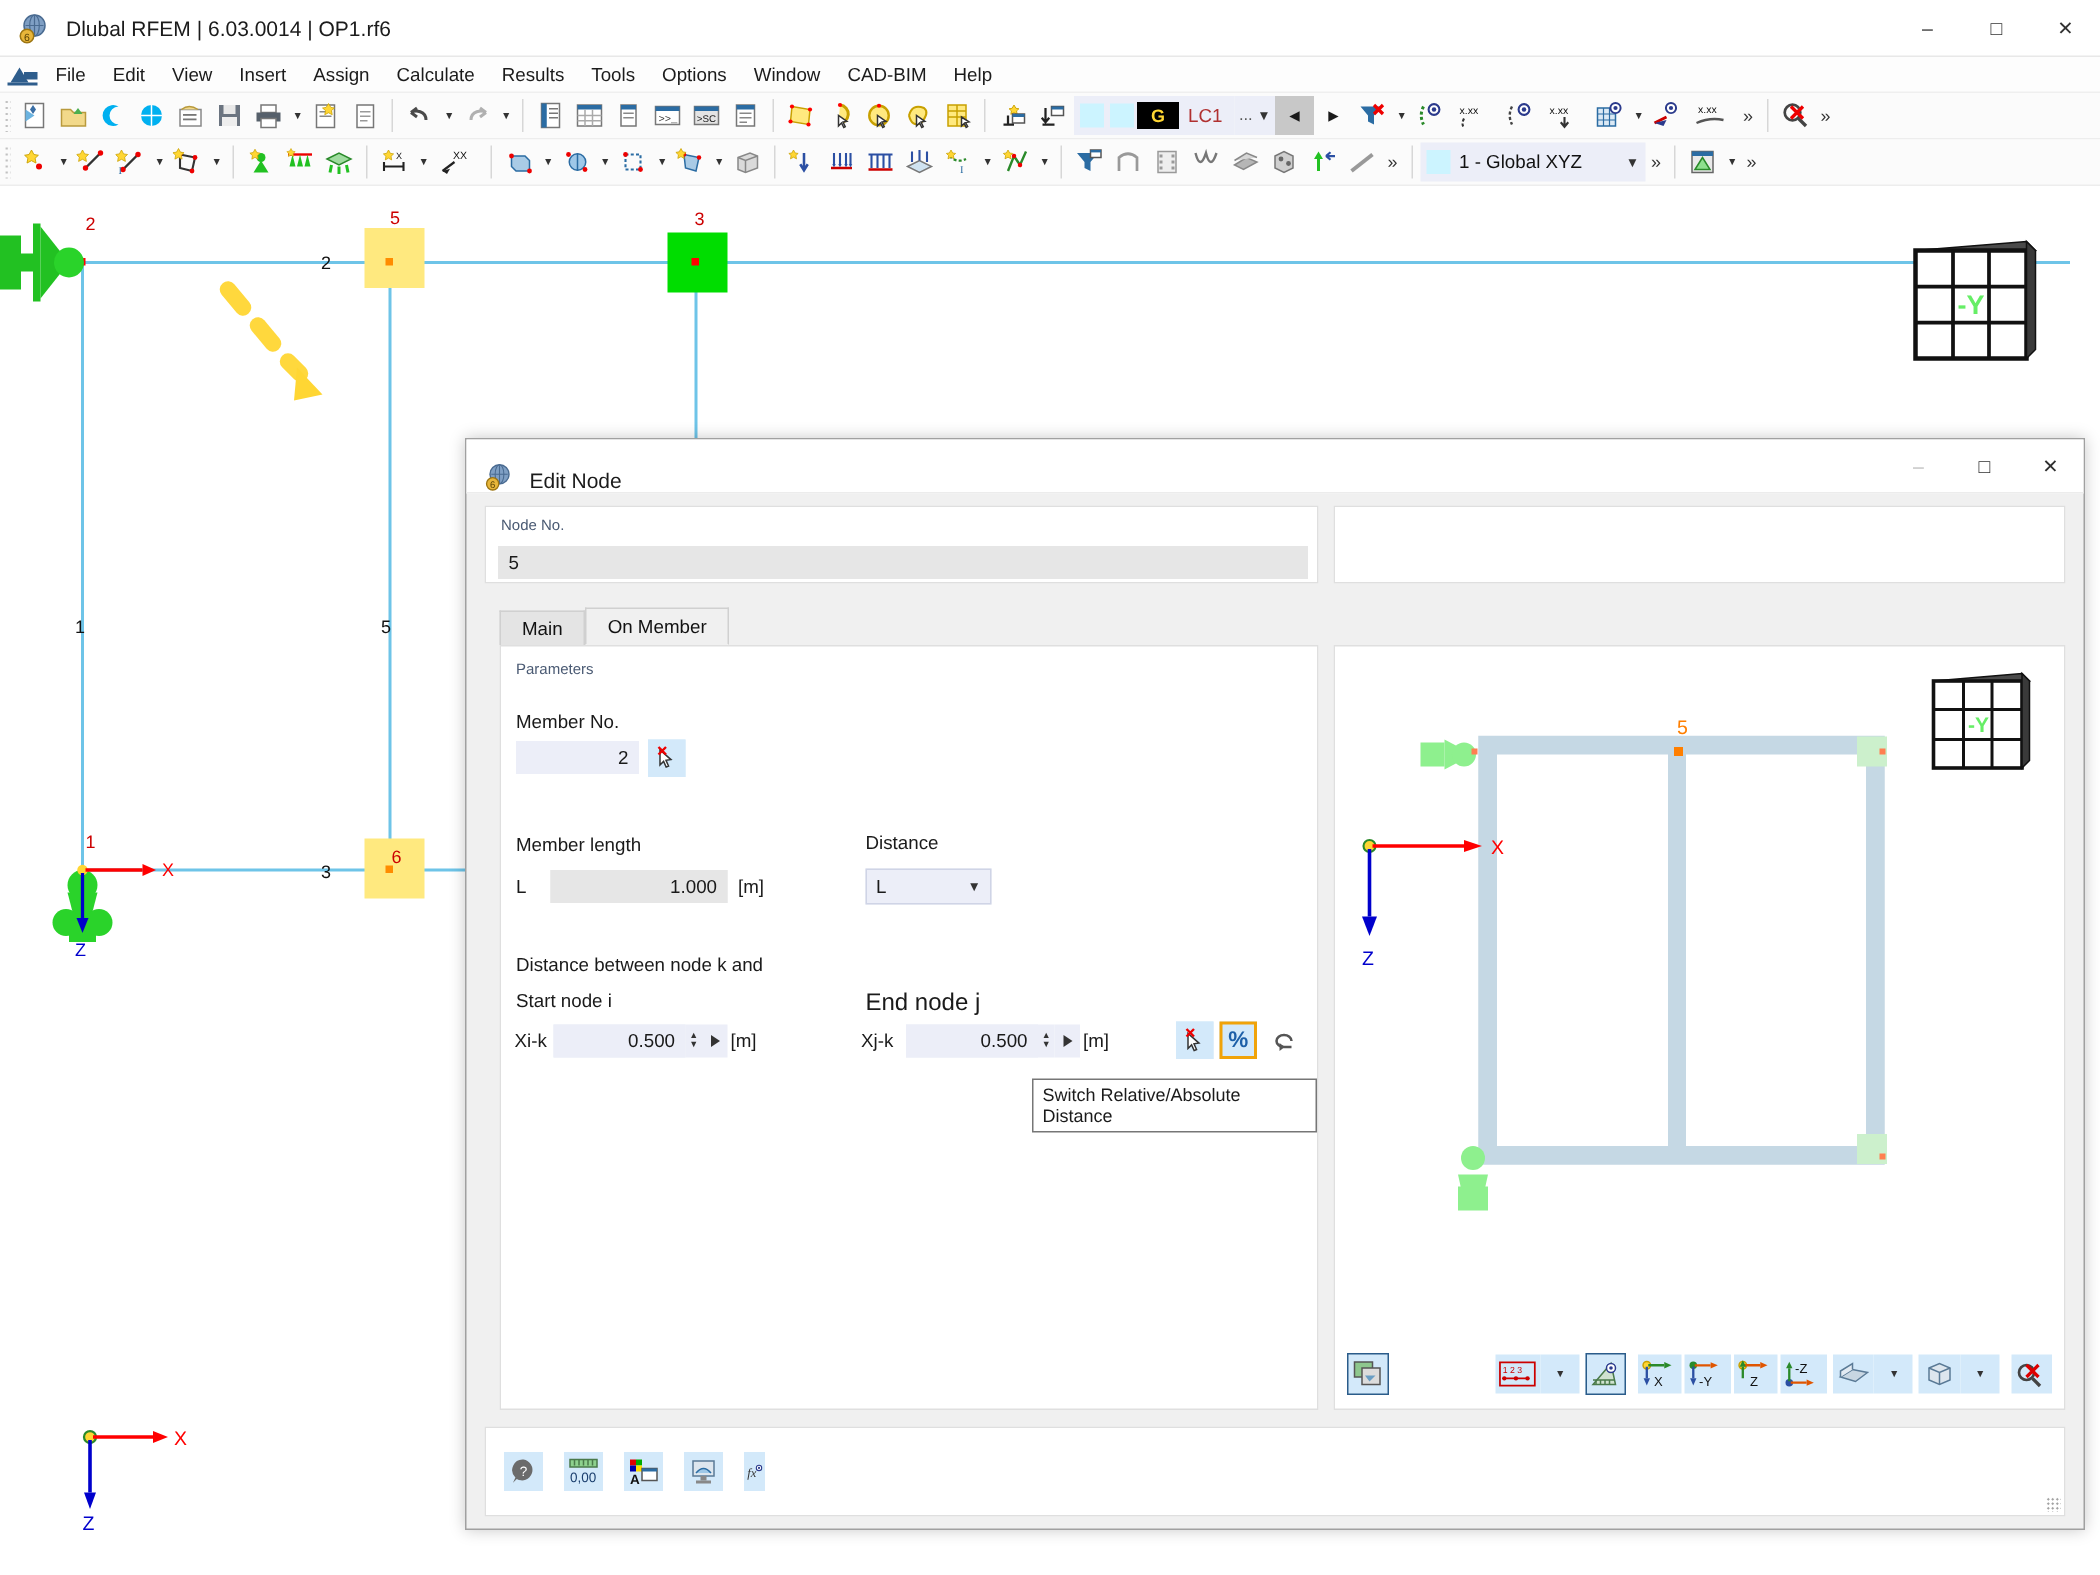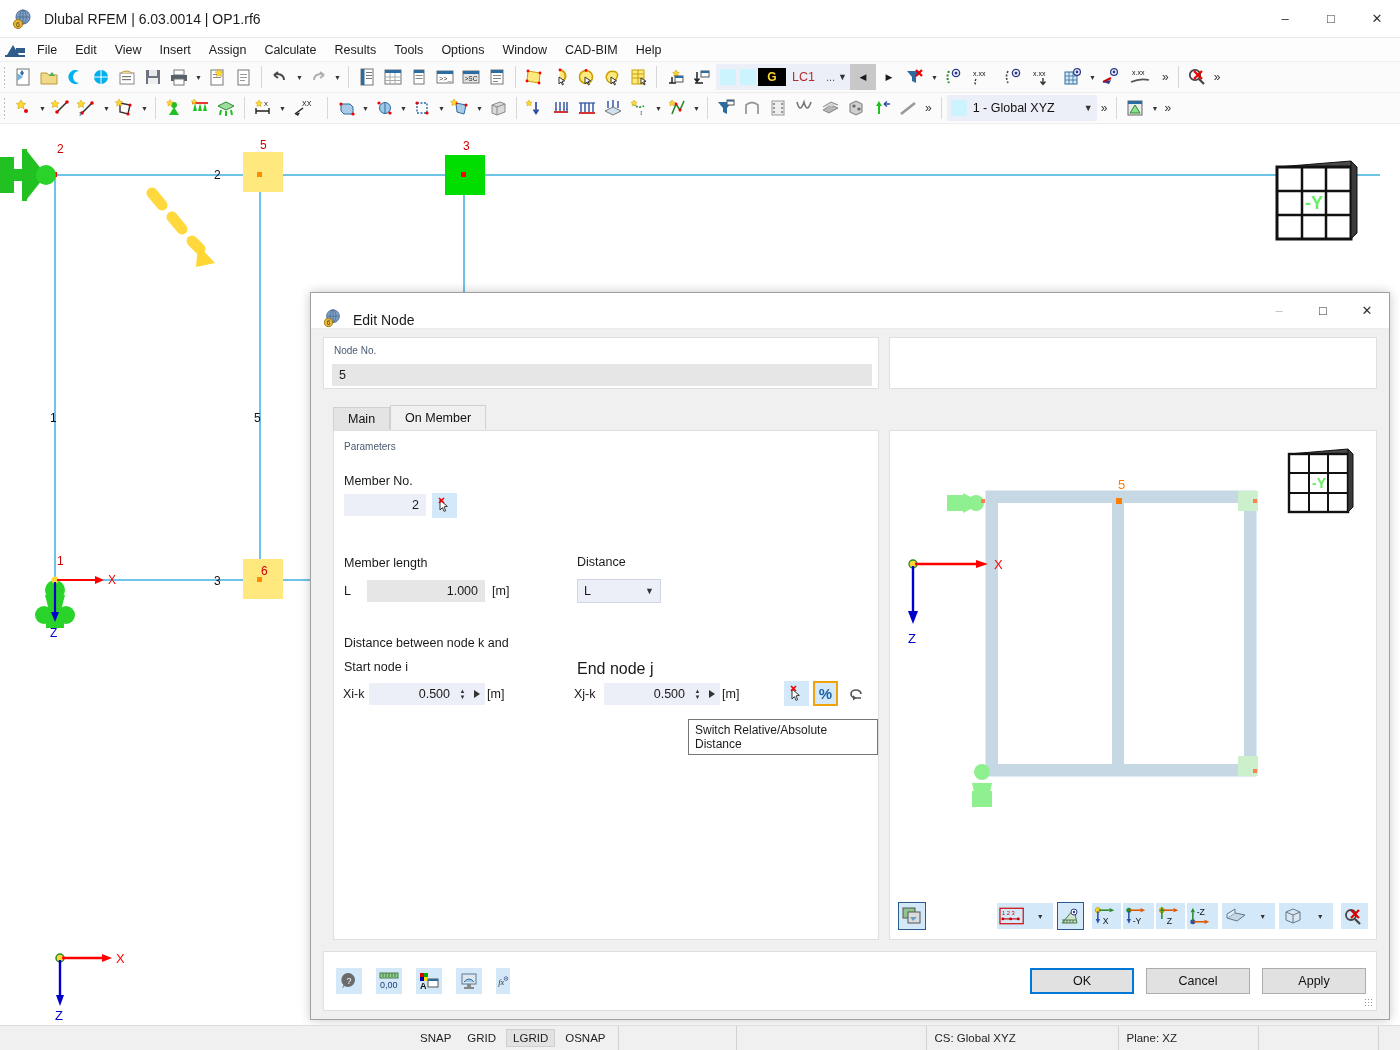--- a/index.html
+++ b/index.html
@@ -1104,41 +1104,21 @@
           </div>
           <div class="smallbtn" style="width:14px;height:26px;">
             <svg width="20" height="18" viewBox="0 0 20 18">
               <text x="2" y="15" font-size="14" fill="#333" font-style="italic" font-family="Liberation Serif, serif">fx</text>
               <circle cx="15" cy="5" r="3" fill="#fff" stroke="#2b3a8c" stroke-width="1.2"></circle>
                 <circle cx="15" cy="5" r="1.2" fill="#2b3a8c"></circle>
             </svg>
           </div>
         </div>
 
-        <div style="position:absolute;right:10px;top:16px;display:flex;gap:12px;">
-          <div class="btn default" style="width:104px;">OK</div>
-          <div class="btn" style="width:104px;">Cancel</div>
-          <div class="btn" style="width:104px;">Apply</div>
-        </div>
 
         <div style="position:absolute;right:2px;bottom:2px;width:10px;height:10px;
                     background-image:radial-gradient(#9a9a9a 35%, transparent 38%);background-size:3px 3px;"></div>
       </div>
     </div>
   </div>
 
-  <div class="statusbar">
-    <div class="sb-cell" style="width:408px;border-right:none;"></div>
-    <div class="sb-cell" style="border-right:1px solid #d2d2d2;padding:0 4px;">
-      <span class="sb-toggle">SNAP</span>
-      <span class="sb-toggle">GRID</span>
-      <span class="sb-toggle active">LGRID</span>
-      <span class="sb-toggle">OSNAP</span>
-    </div>
-    <div class="sb-cell" style="width:118px;"></div>
-    <div class="sb-cell" style="width:190px;"></div>
-    <div class="sb-cell" style="width:192px;">CS: Global XYZ</div>
-    <div class="sb-cell" style="width:140px;">Plane: XZ</div>
-    <div class="sb-cell" style="width:120px;"></div>
-    <div class="sb-cell" style="flex:1;border-right:none;"></div>
-  </div>
 
 </div>
 
 </body></html>

